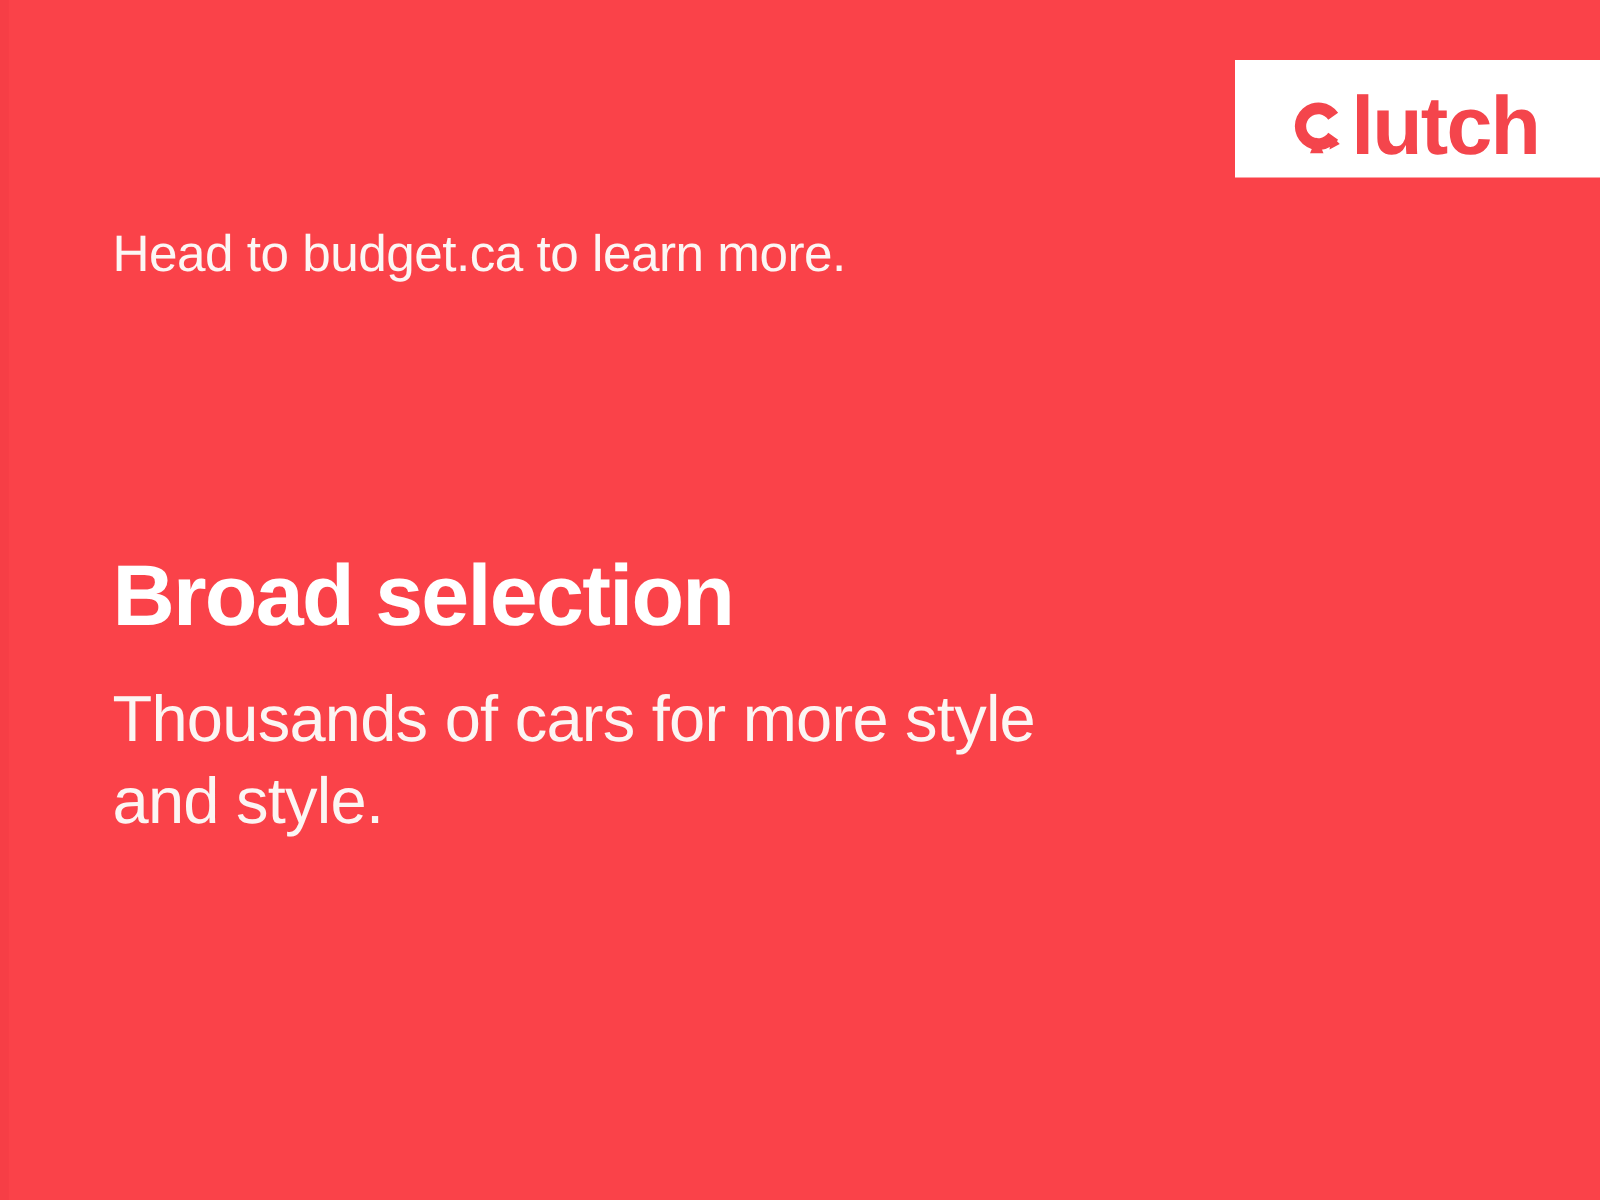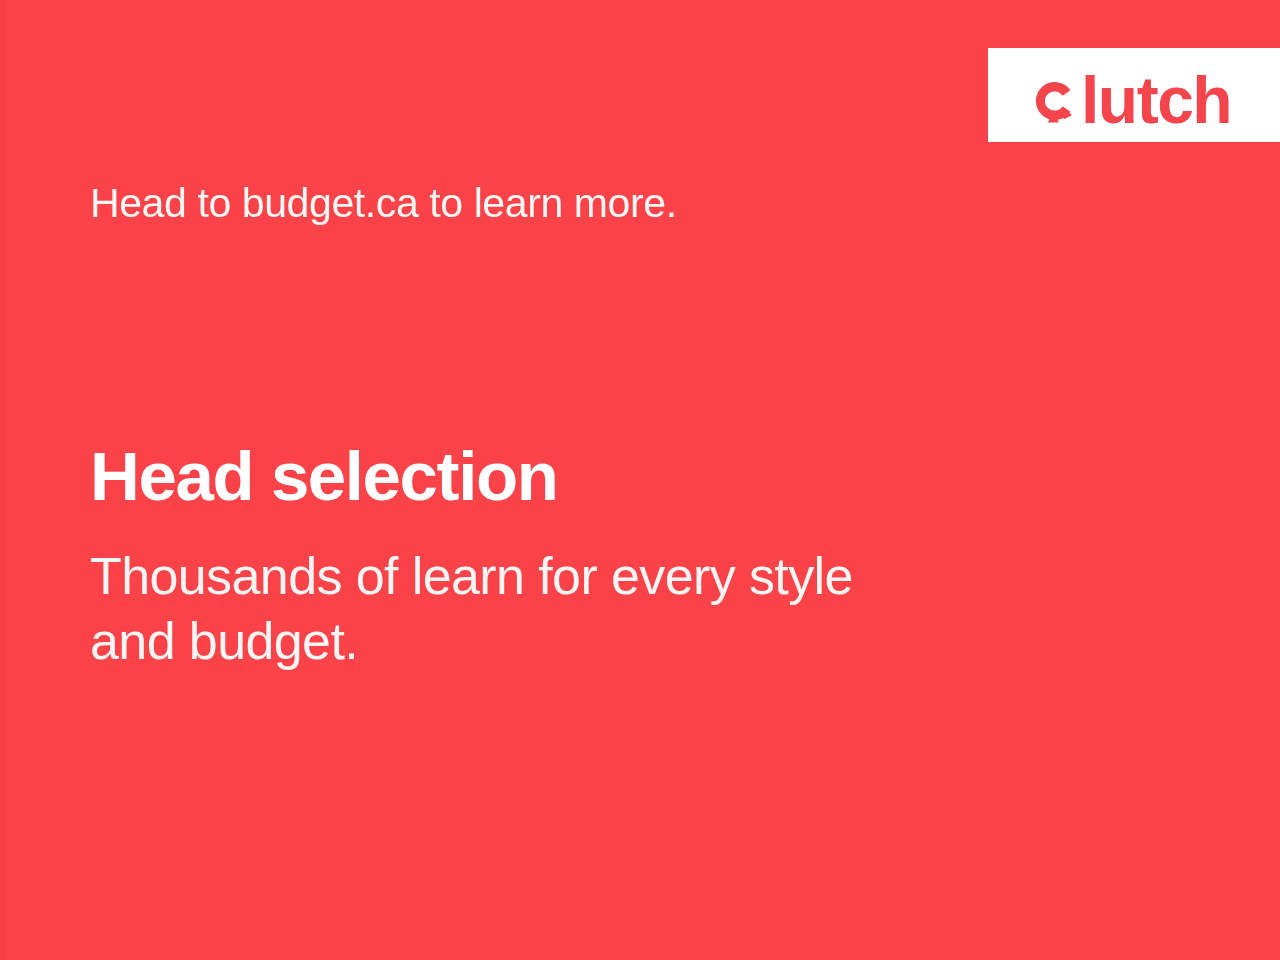--- a/index.html
+++ b/index.html
@@ -140,20 +140,20 @@
           <path d="M34.9 31.2 L41.8 38.2 L33.6 42.6 Z" fill="#F4454C"></path>
         </svg>
       </span>
 
       <span id="logo-wordmark">lutch</span>
     </div>
   </div>
 
   <div id="eyebrow-line">Head to budget.ca to learn more.</div>
 
-  <h1 id="headline">Head selection</h1>
+  <h1 id="headline">Broad selection</h1>
 
   <p id="subheadline">
-    <span class="sub-line">Thousands of learn for every style</span>
-    <span class="sub-line">and budget.</span>
+    <span class="sub-line">Thousands of cars for more style</span>
+    <span class="sub-line">and style.</span>
   </p>
 
 </div>
 
 </body></html>

